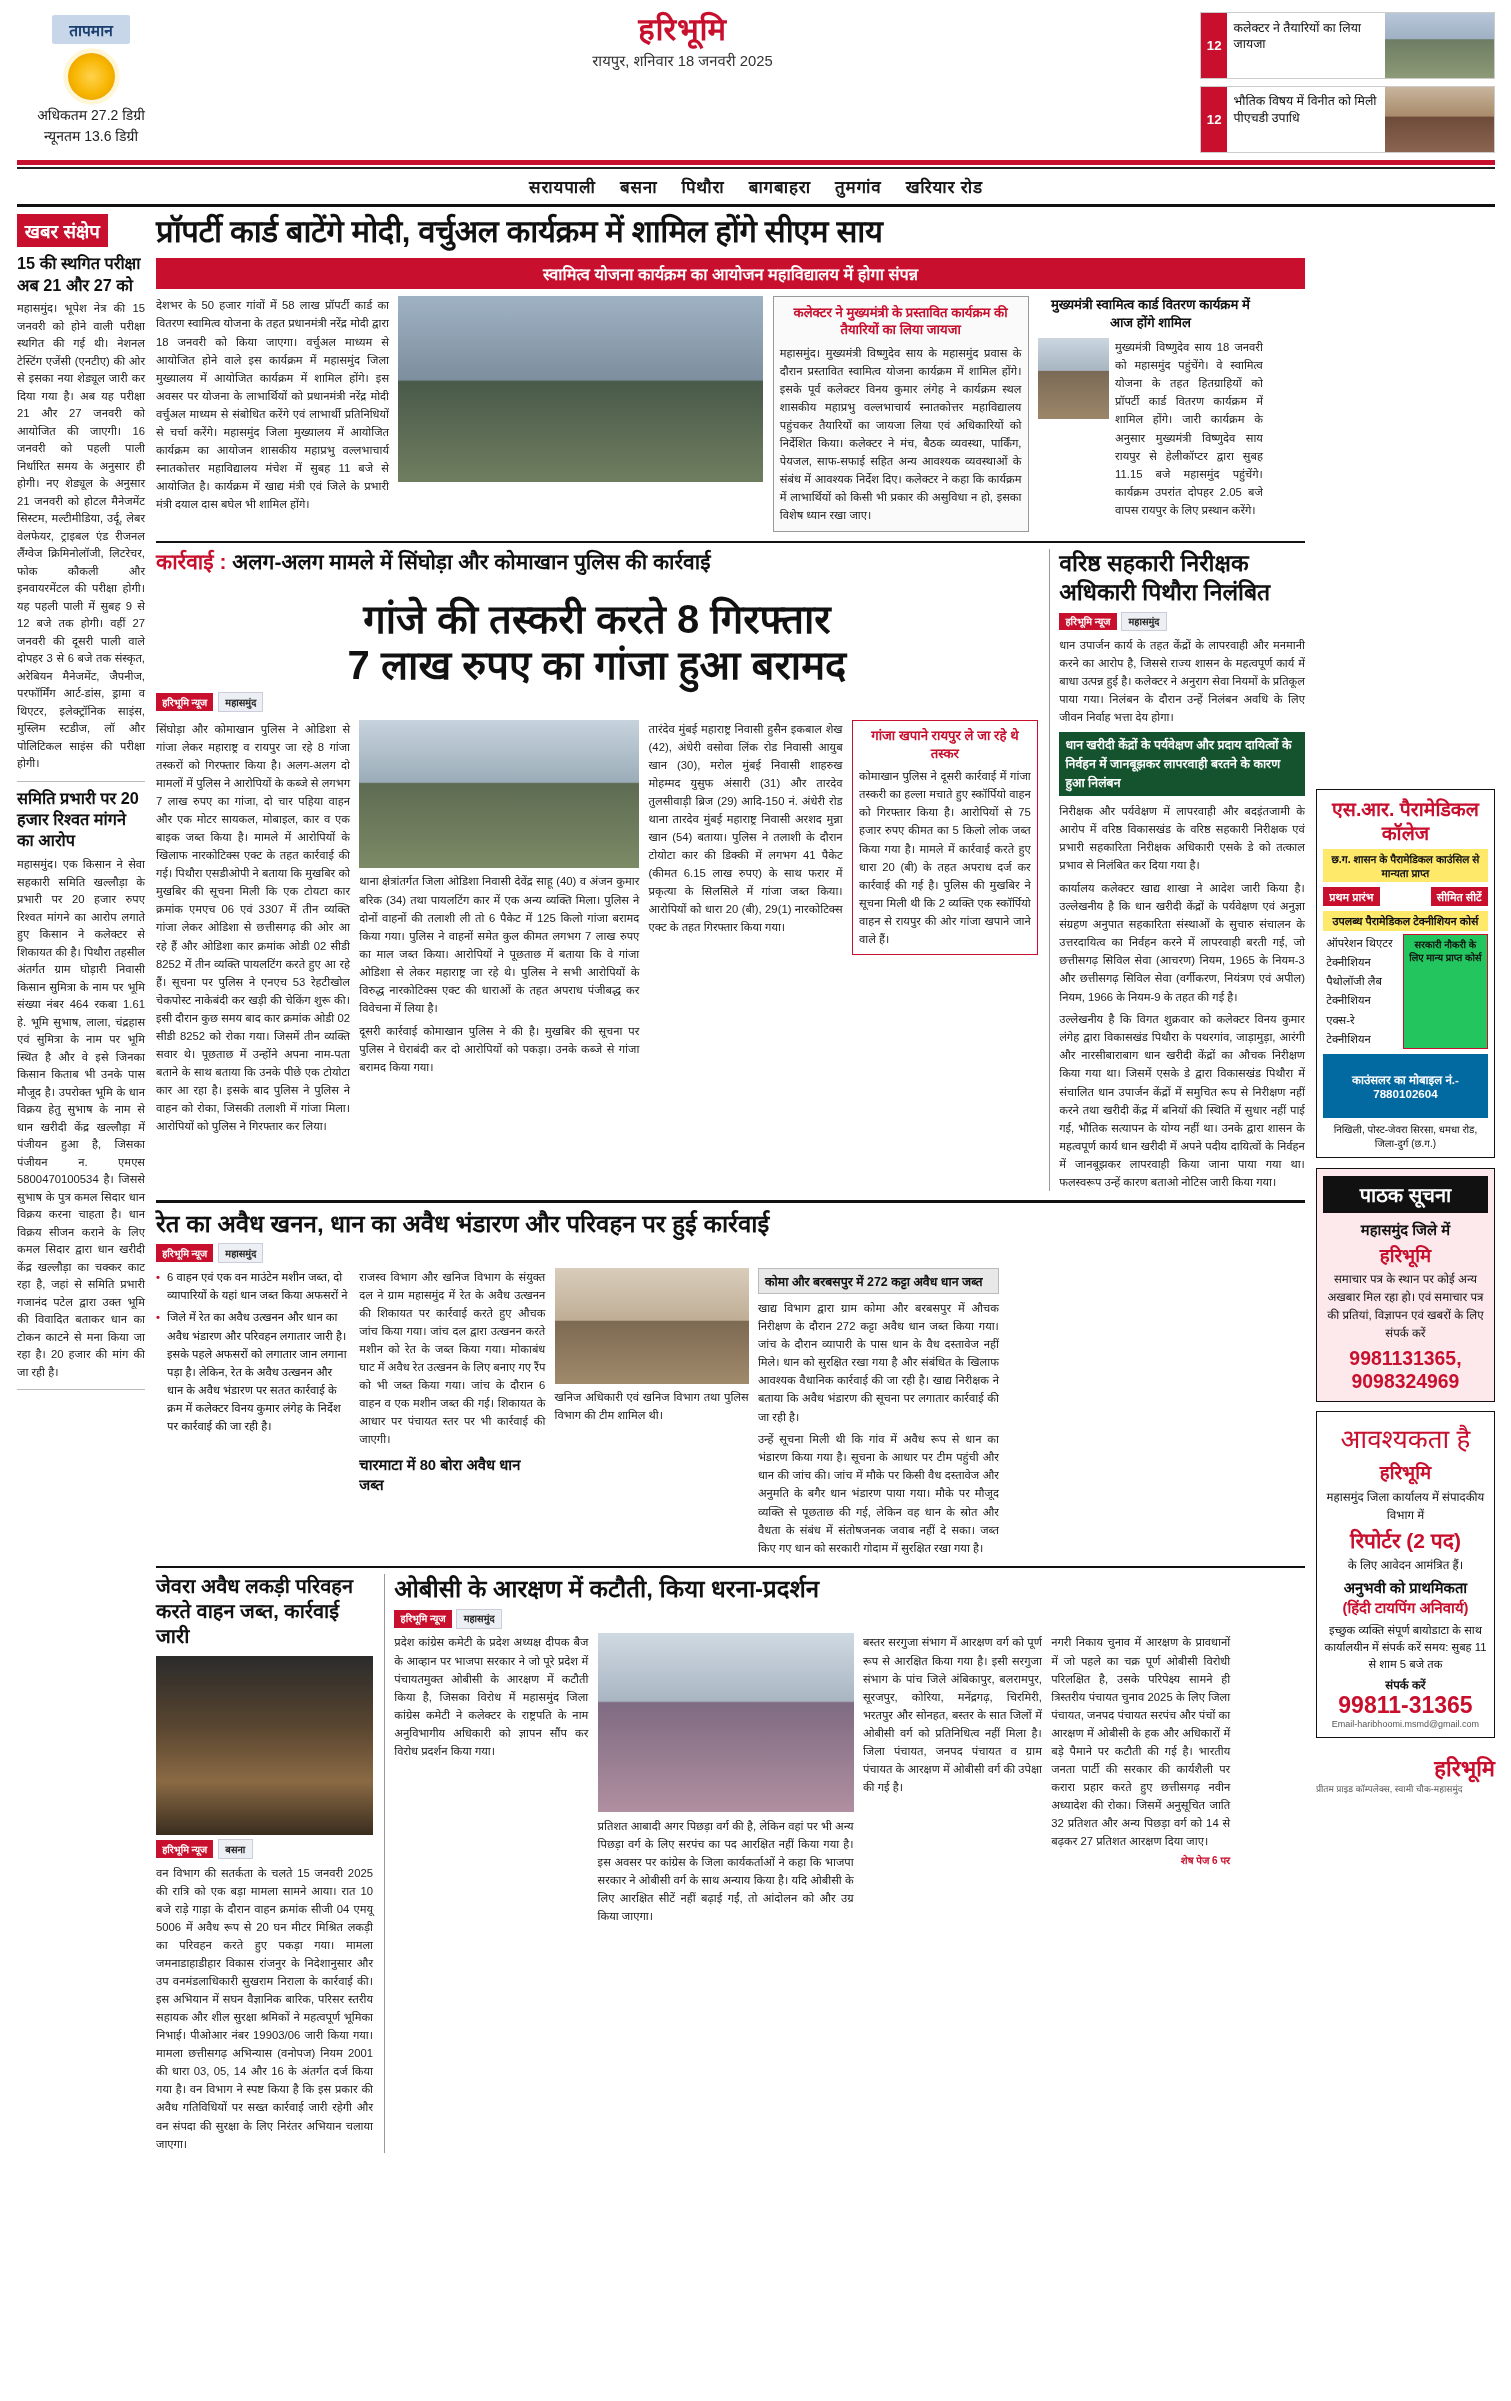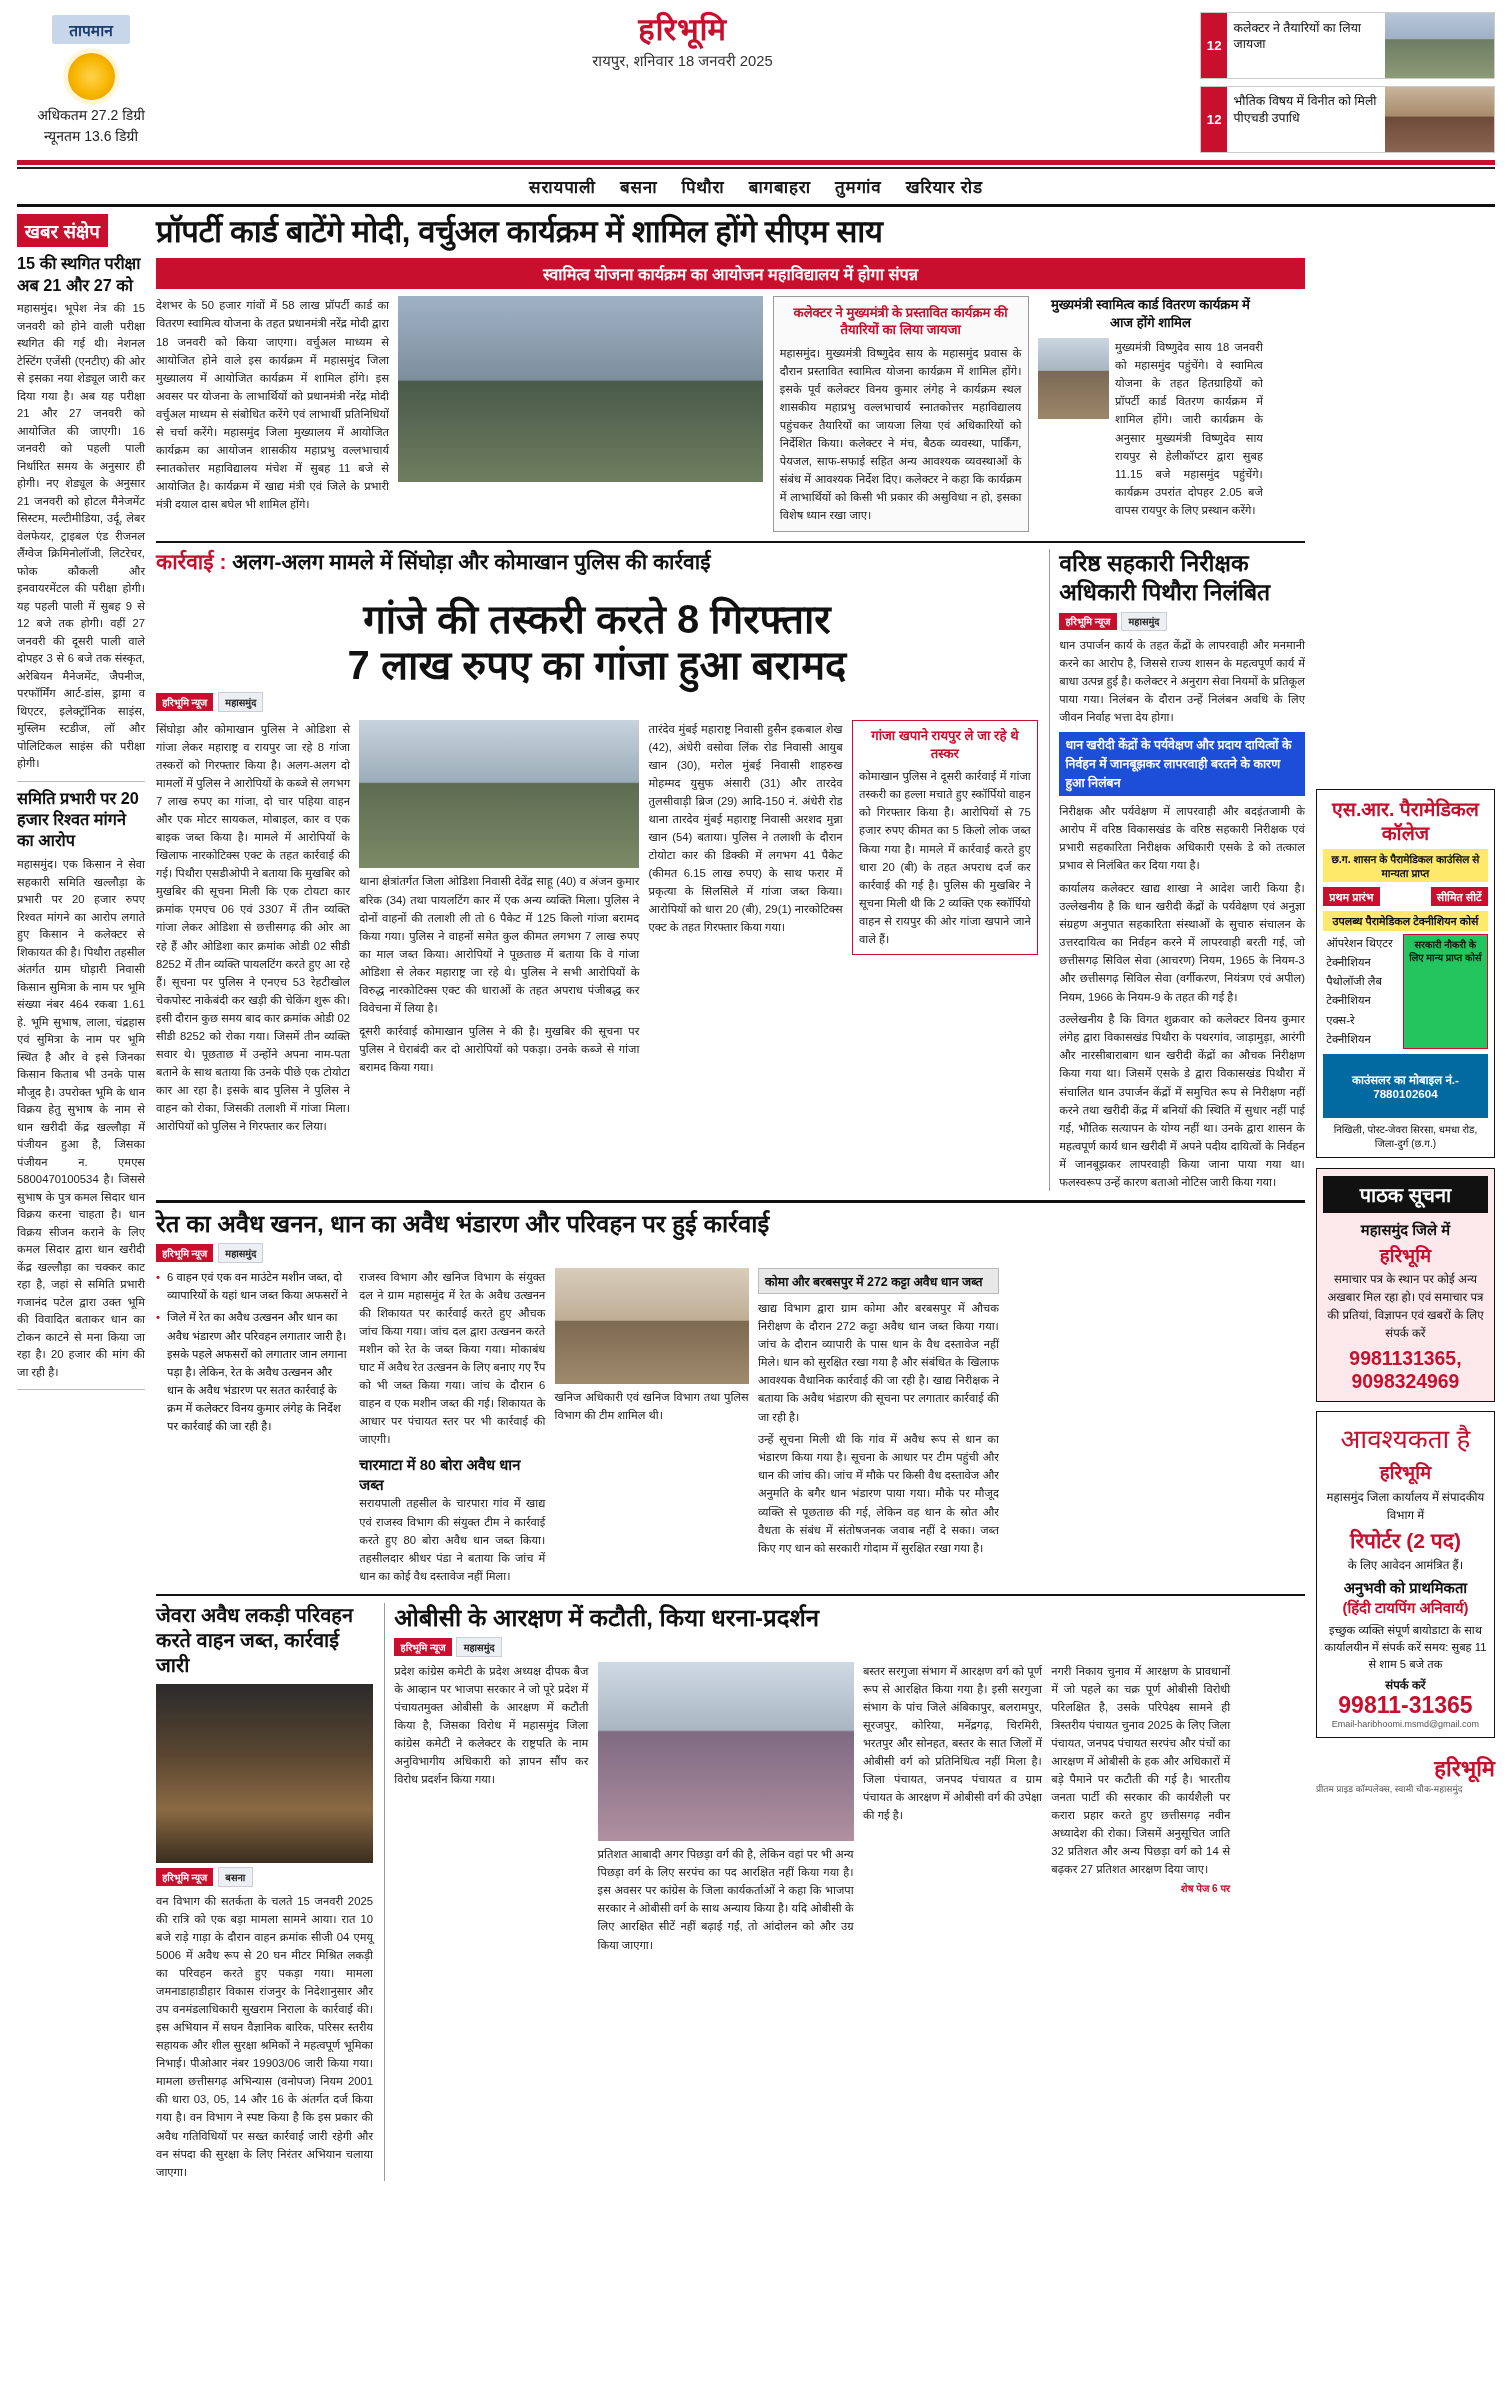--- a/index.html
+++ b/index.html
@@ -122,21 +122,21 @@
     background:#111; color:#fff; font-size:20px; font-weight:bold; padding:4.7px;
   }
   .pink { background:#fde9ec; }
 
   .footer-logo { text-align:right; font-size:22px; font-weight:bold; color:#c8102e; padding-top:4.7px; }
   .tiny { font-size:9px; color:#555; }
 
   .bullet-list { font-size:11.3px; line-height:1.6; }
   .bullet-list div { margin-bottom:4.7px; padding-left:11px; position:relative; }
   .bullet-list div:before { content:"•"; position:absolute; left:0; color:#c8102e; font-weight:bold; }
-  .redbar { background:#1d4ed8; color:#fff; font-weight:bold; font-size:12.4px; padding:3.9px 6.2px; text-align:center;}
+  .redbar { background:#14532d; color:#fff; font-weight:bold; font-size:12.4px; padding:3.9px 6.2px; text-align:center;}
   .graybar { background:#e8e8e8; border:0.8px solid #bbb; font-weight:bold; font-size:12.4px; padding:3.9px 6.2px; text-align:left;}
 </style>
 </head>
 <body>
 
 <div class="page">
 
   <div class="masthead">
     <div class="temp-box">
       <div class="temp-title">तापमान</div>
@@ -283,21 +283,20 @@
         <div class="threecol">
           <div style="width:194px">
             <div class="bullet-list">
               <div>6 वाहन एवं एक वन माउंटेन मशीन जब्त, दो व्यापारियों के यहां धान जब्त किया अफसरों ने</div>
               <div>जिले में रेत का अवैध उत्खनन और धान का अवैध भंडारण और परिवहन लगातार जारी है। इसके पहले अफसरों को लगातार जान लगाना पड़ा है। लेकिन, रेत के अवैध उत्खनन और धान के अवैध भंडारण पर सतत कार्रवाई के क्रम में कलेक्टर विनय कुमार लंगेह के निर्देश पर कार्रवाई की जा रही है।</div>
             </div>
           </div>
           <div style="width:186px">
             <div class="body-text">राजस्व विभाग और खनिज विभाग के संयुक्त दल ने ग्राम महासमुंद में रेत के अवैध उत्खनन की शिकायत पर कार्रवाई करते हुए औचक जांच किया गया। जांच दल द्वारा उत्खनन करते मशीन को रेत के जब्त किया गया। मोकाबंध घाट में अवैध रेत उत्खनन के लिए बनाए गए रैंप को भी जब्त किया गया। जांच के दौरान 6 वाहन व एक मशीन जब्त की गई। शिकायत के आधार पर पंचायत स्तर पर भी कार्रवाई की जाएगी।</div>
             <div style="font-size:14.8px;font-weight:bold;margin-top:6.2px">चारमाटा में 80 बोरा अवैध धान जब्त</div>
-            <div class="body-text">सरायपाली तहसील के चारपारा गांव में खाद्य एवं राजस्व विभाग की संयुक्त टीम ने कार्रवाई करते हुए 80 बोरा अवैध धान जब्त किया। तहसीलदार श्रीधर पंडा ने बताया कि जांच में धान का कोई वैध दस्तावेज नहीं मिला।</div>
           </div>
           <div style="width:194px">
             <div class="photo p5" style="height:116px"></div>
             <div class="body-text" style="margin-top:4.7px">खनिज अधिकारी एवं खनिज विभाग तथा पुलिस विभाग की टीम शामिल थी।</div>
           </div>
           <div style="width:241px">
             <div class="graybar">कोमा और बरबसपुर में 272 कट्टा अवैध धान जब्त</div>
             <div class="body-text" style="margin-top:4.7px">खाद्य विभाग द्वारा ग्राम कोमा और बरबसपुर में औचक निरीक्षण के दौरान 272 कट्टा अवैध धान जब्त किया गया। जांच के दौरान व्यापारी के पास धान के वैध दस्तावेज नहीं मिले। धान को सुरक्षित रखा गया है और संबंधित के खिलाफ आवश्यक वैधानिक कार्रवाई की जा रही है। खाद्य निरीक्षक ने बताया कि अवैध भंडारण की सूचना पर लगातार कार्रवाई की जा रही है।</div>
             <div class="body-text" style="margin-top:4.7px">उन्हें सूचना मिली थी कि गांव में अवैध रूप से धान का भंडारण किया गया है। सूचना के आधार पर टीम पहुंची और धान की जांच की। जांच में मौके पर किसी वैध दस्तावेज और अनुमति के बगैर धान भंडारण पाया गया। मौके पर मौजूद व्यक्ति से पूछताछ की गई, लेकिन वह धान के स्रोत और वैधता के संबंध में संतोषजनक जवाब नहीं दे सका। जब्त किए गए धान को सरकारी गोदाम में सुरक्षित रखा गया है।</div>
           </div>

